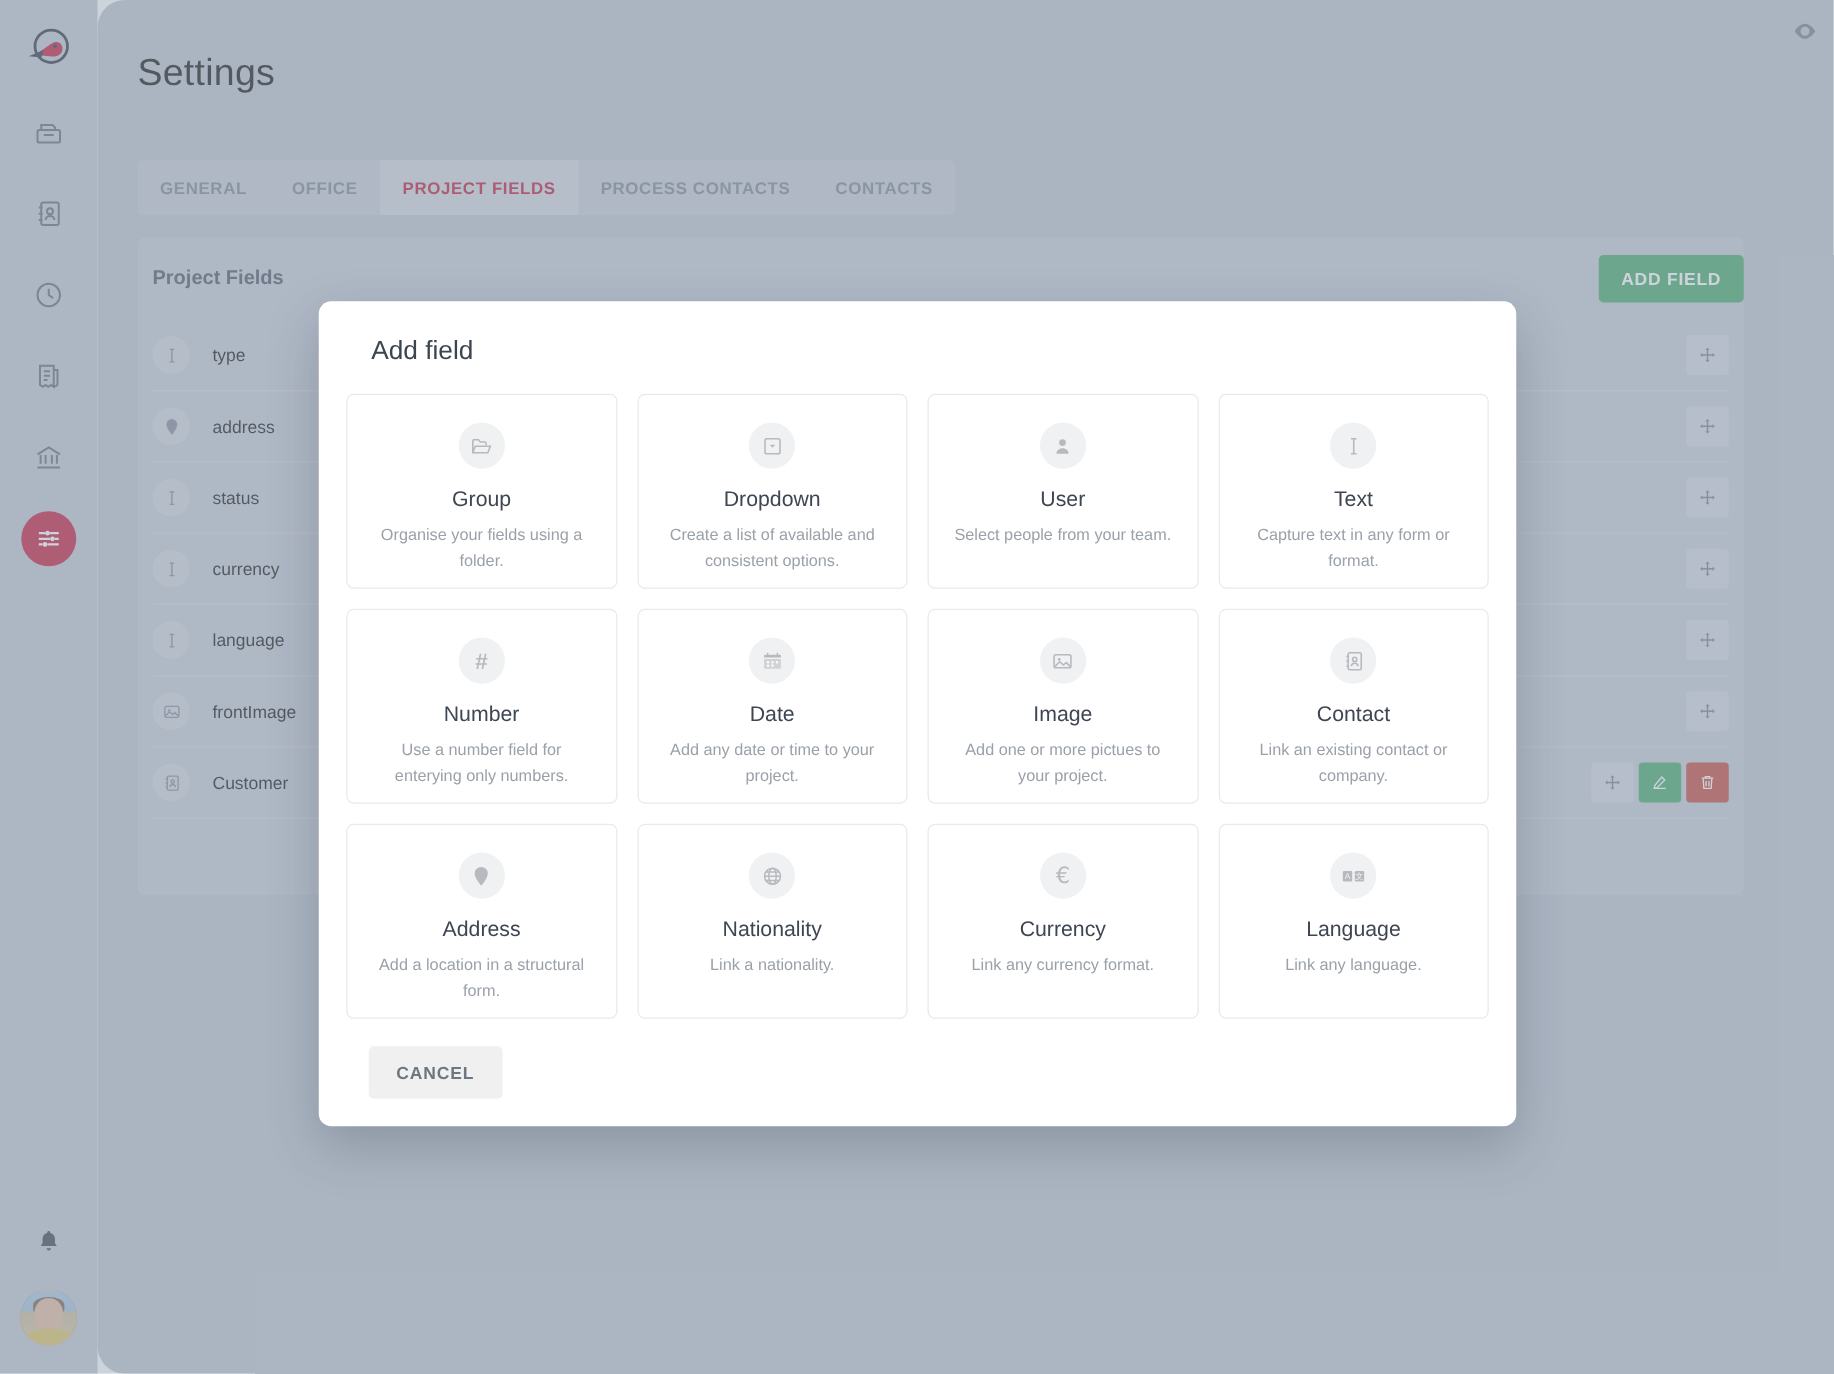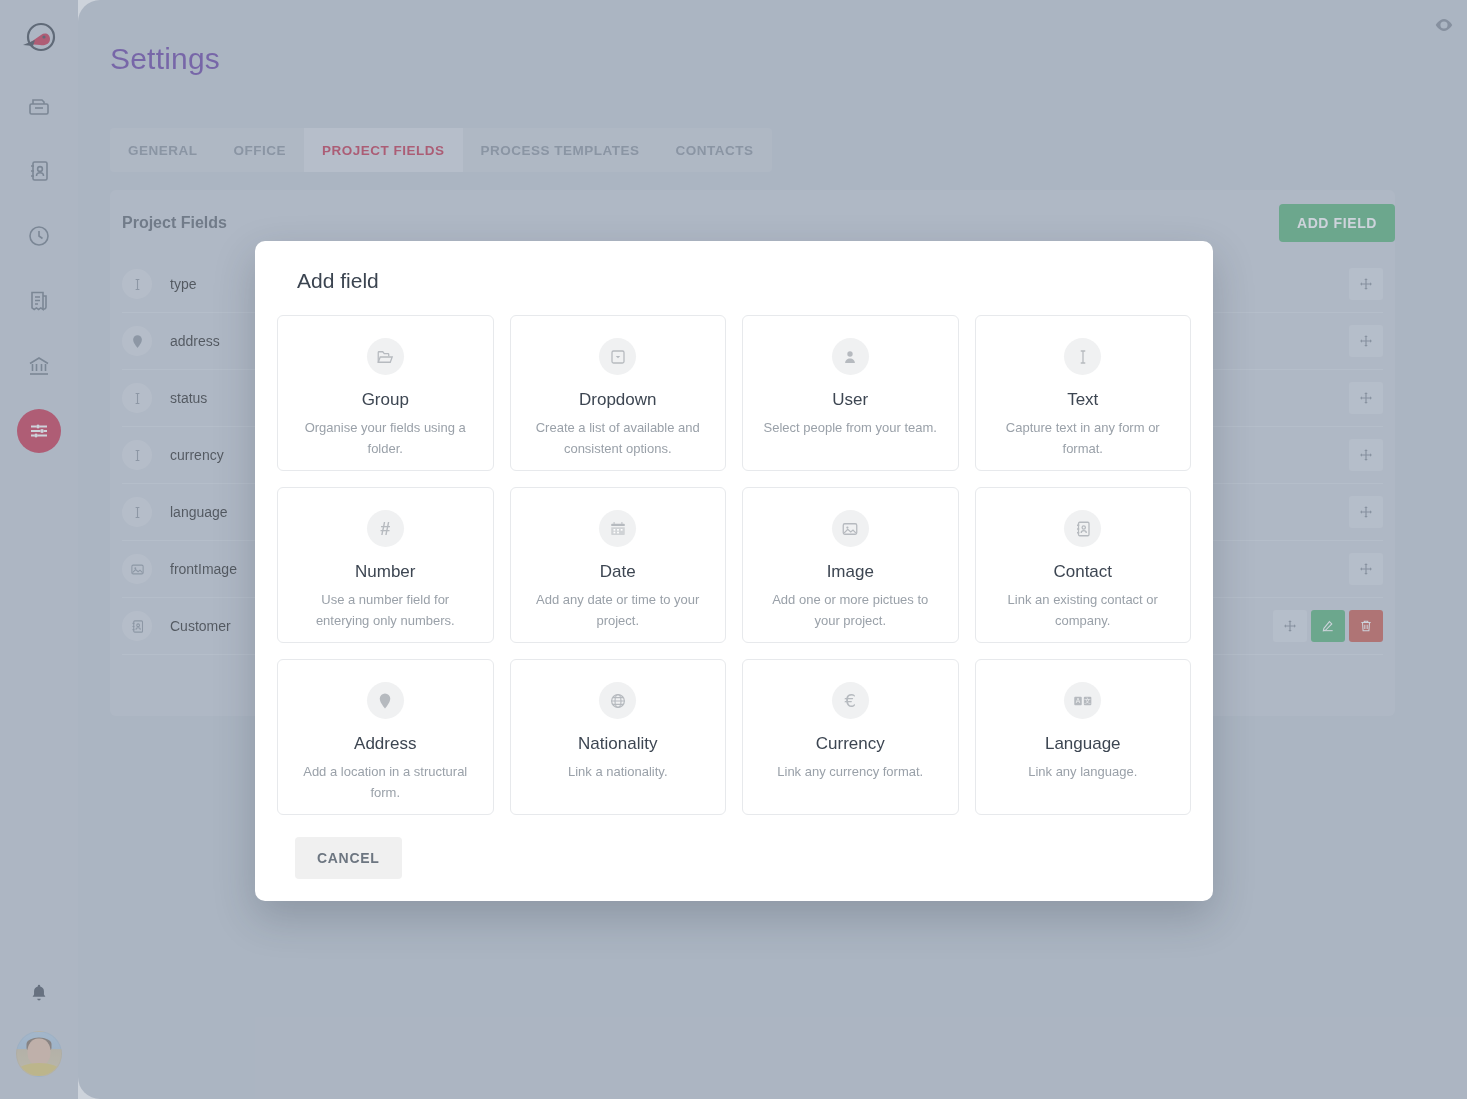--- a/index.html
+++ b/index.html
@@ -118,21 +118,21 @@
     border-top-left-radius: 22px;
     border-bottom-left-radius: 22px;
     overflow: hidden;
   }
 
   .page-title {
     position: absolute;
     left: 32px; top: 42px;
     font-size: 30px;
     font-weight: 400;
-    color: #4c1d95;
+    color: #000000;
     letter-spacing: 0.2px;
   }
 
   .tabbar {
     position: absolute;
     left: 32px; top: 128px;
     height: 44px;
     display: flex;
     align-items: stretch;
     background: rgba(255,255,255,0.10);
@@ -440,21 +440,21 @@
         <path d="M12 5.5C6.8 5.5 3 12 3 12s3.8 6.5 9 6.5 9-6.5 9-6.5-3.8-6.5-9-6.5zm0 10.4A3.9 3.9 0 1 1 12 8.1a3.9 3.9 0 0 1 0 7.8z"></path>
       </svg>
     </div>
 
     <div class="page-title">Settings</div>
 
     <div class="tabbar">
       <div class="tab">GENERAL</div>
       <div class="tab">OFFICE</div>
       <div class="tab active">PROJECT FIELDS</div>
-      <div class="tab">PROCESS TEMPLATES</div>
+      <div class="tab">PROCESS CONTACTS</div>
       <div class="tab">CONTACTS</div>
     </div>
 
     <div class="panel">
       <div class="panel-head">
         <div class="panel-title">Project Fields</div>
         <button class="add-field-btn">ADD FIELD</button>
       </div>
 
       <div class="field-rows">

